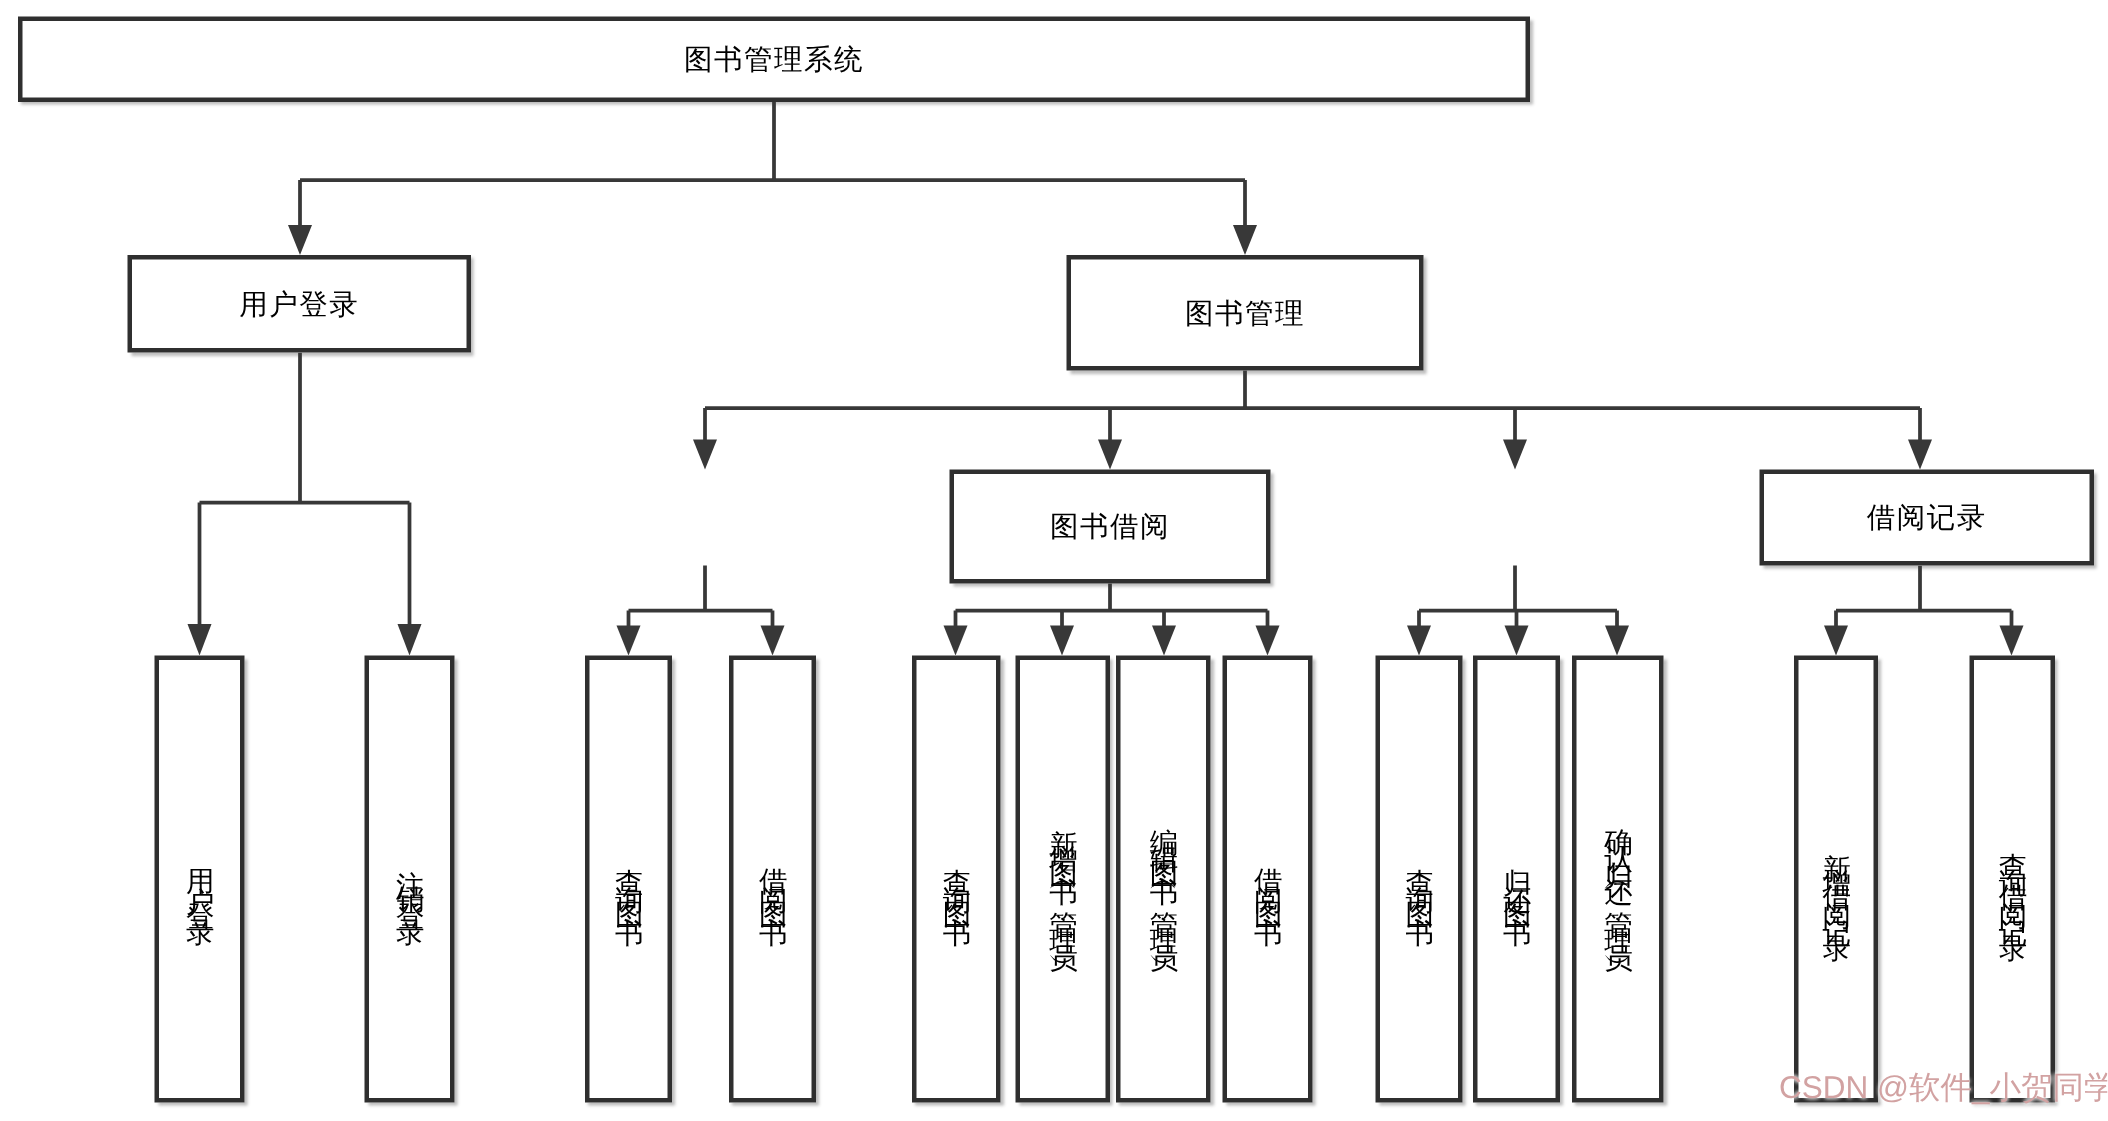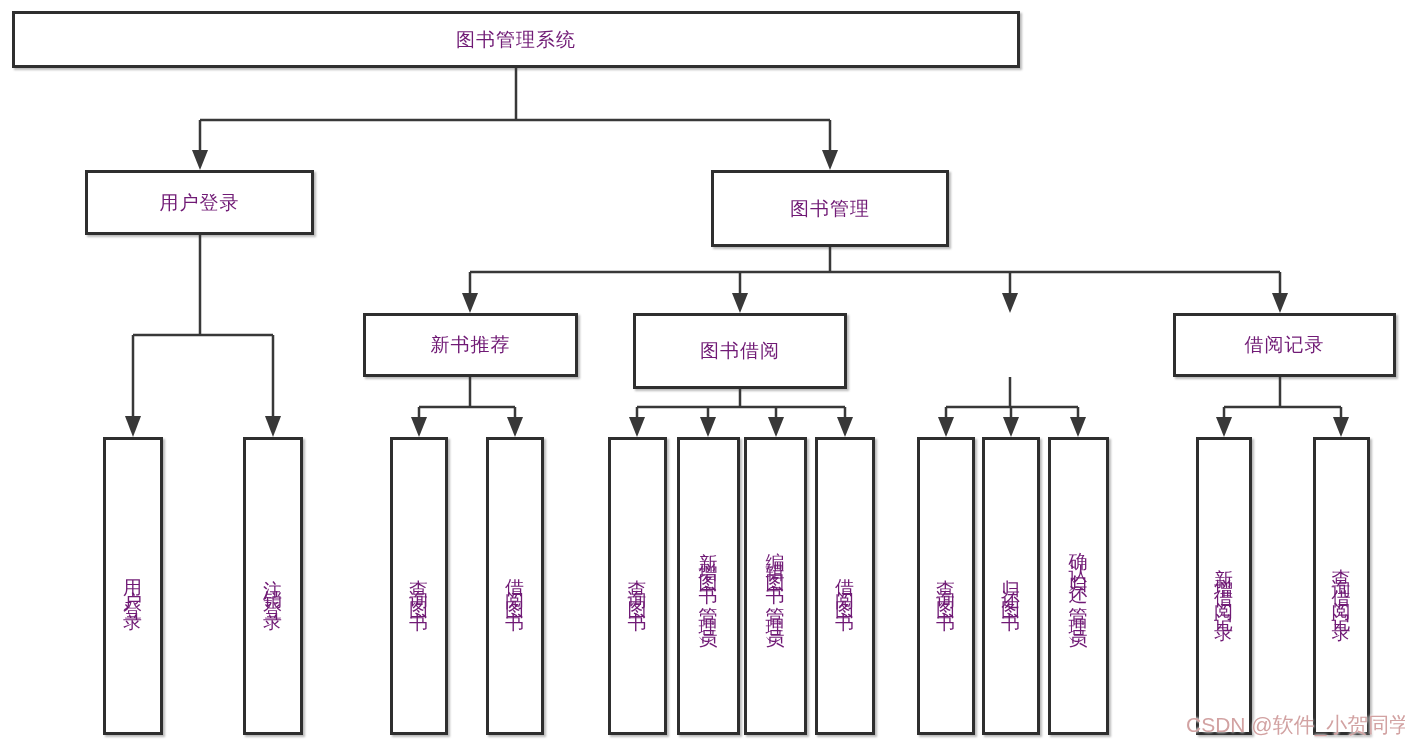--- a/index.html
+++ b/index.html
@@ -23,21 +23,21 @@
   }
   .node {
     position: absolute;
     background: #ffffff;
     border: 3px solid #2f2f2f;
     box-sizing: border-box;
     box-shadow: 2px 2px 2px rgba(60,60,60,0.35);
     display: flex;
     align-items: center;
     justify-content: center;
-    color: #701a75;
+    color: #000000;
   }
   .hnode .label {
     font-size: 19px;
     letter-spacing: 1px;
     white-space: nowrap;
   }
   .vnode .label {
     writing-mode: vertical-rl;
     text-orientation: mixed;
     font-size: 19px;
@@ -97,23 +97,20 @@
     <span class="label">图书管理系统</span>
   </div>
 
   <div class="node hnode" style="left:85px;top:170px;width:229px;height:65px">
     <span class="label">用户登录</span>
   </div>
   <div class="node hnode" style="left:711px;top:170px;width:238px;height:77px">
     <span class="label">图书管理</span>
   </div>
 
-  <div class="node hnode" style="left:363px;top:313px;width:215px;height:64px">
-    <span class="label">新书推荐</span>
-  </div>
   <div class="node hnode" style="left:633px;top:313px;width:214px;height:76px">
     <span class="label">图书借阅</span>
   </div>
   <div class="node hnode" style="left:1173px;top:313px;width:223px;height:64px">
     <span class="label">借阅记录</span>
   </div>
 
   <div class="node vnode" style="left:103px;top:437px;width:60px;height:298px">
     <span class="label">用户登录</span>
   </div>

